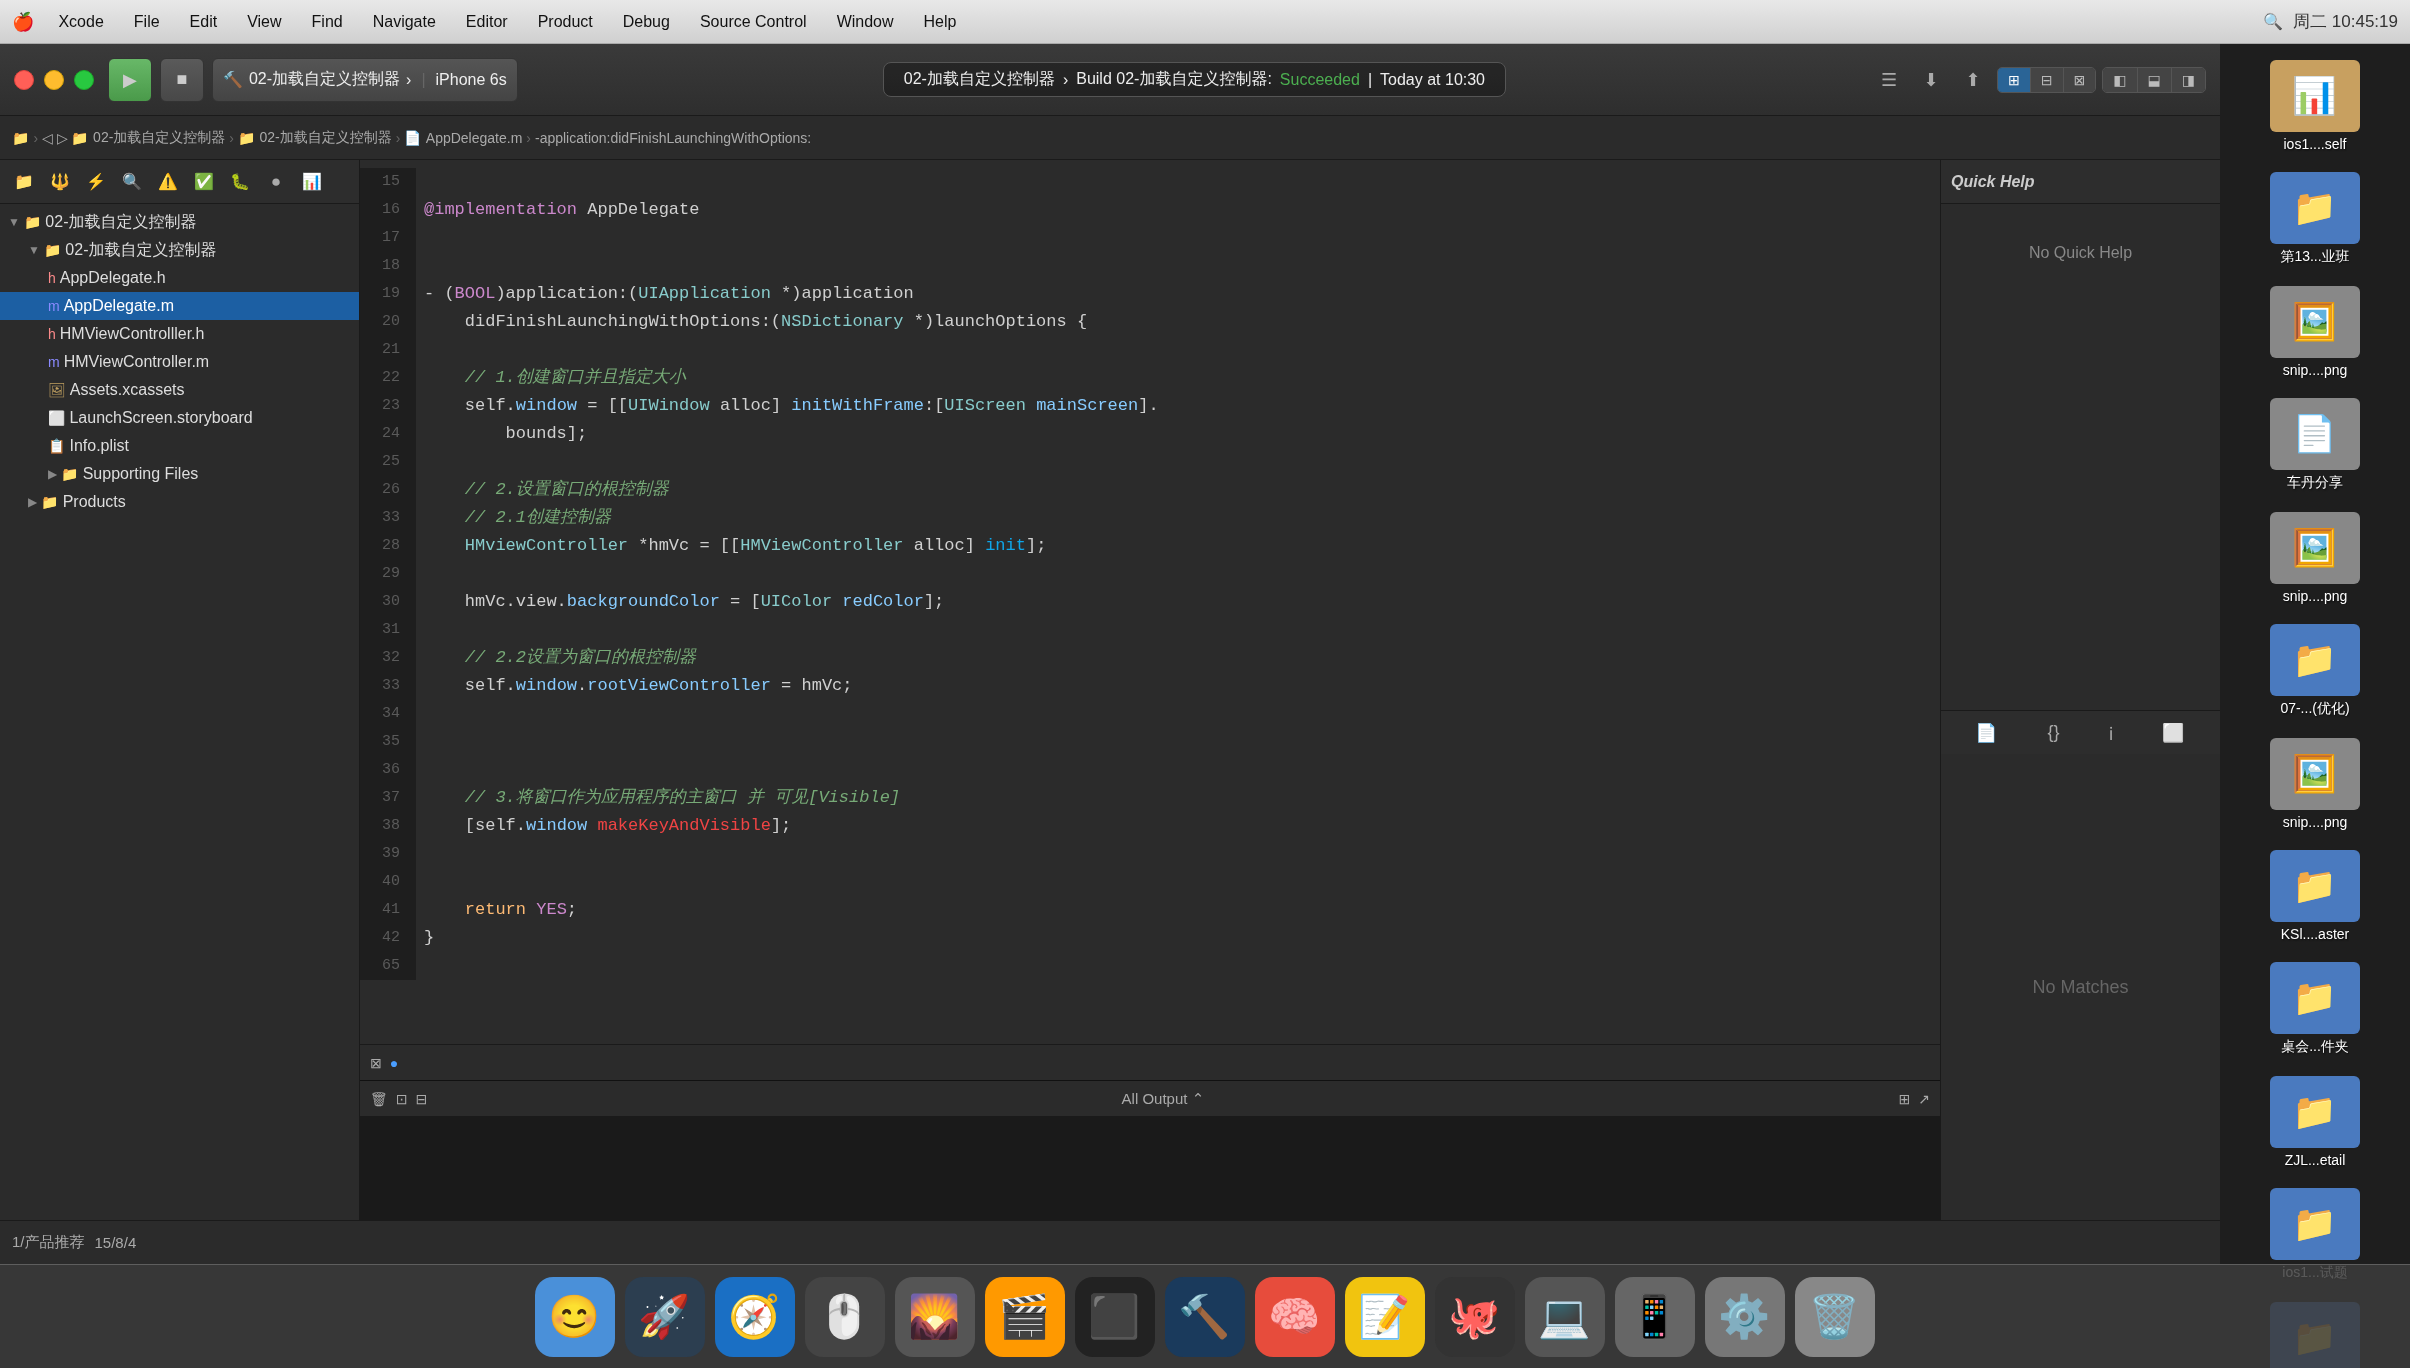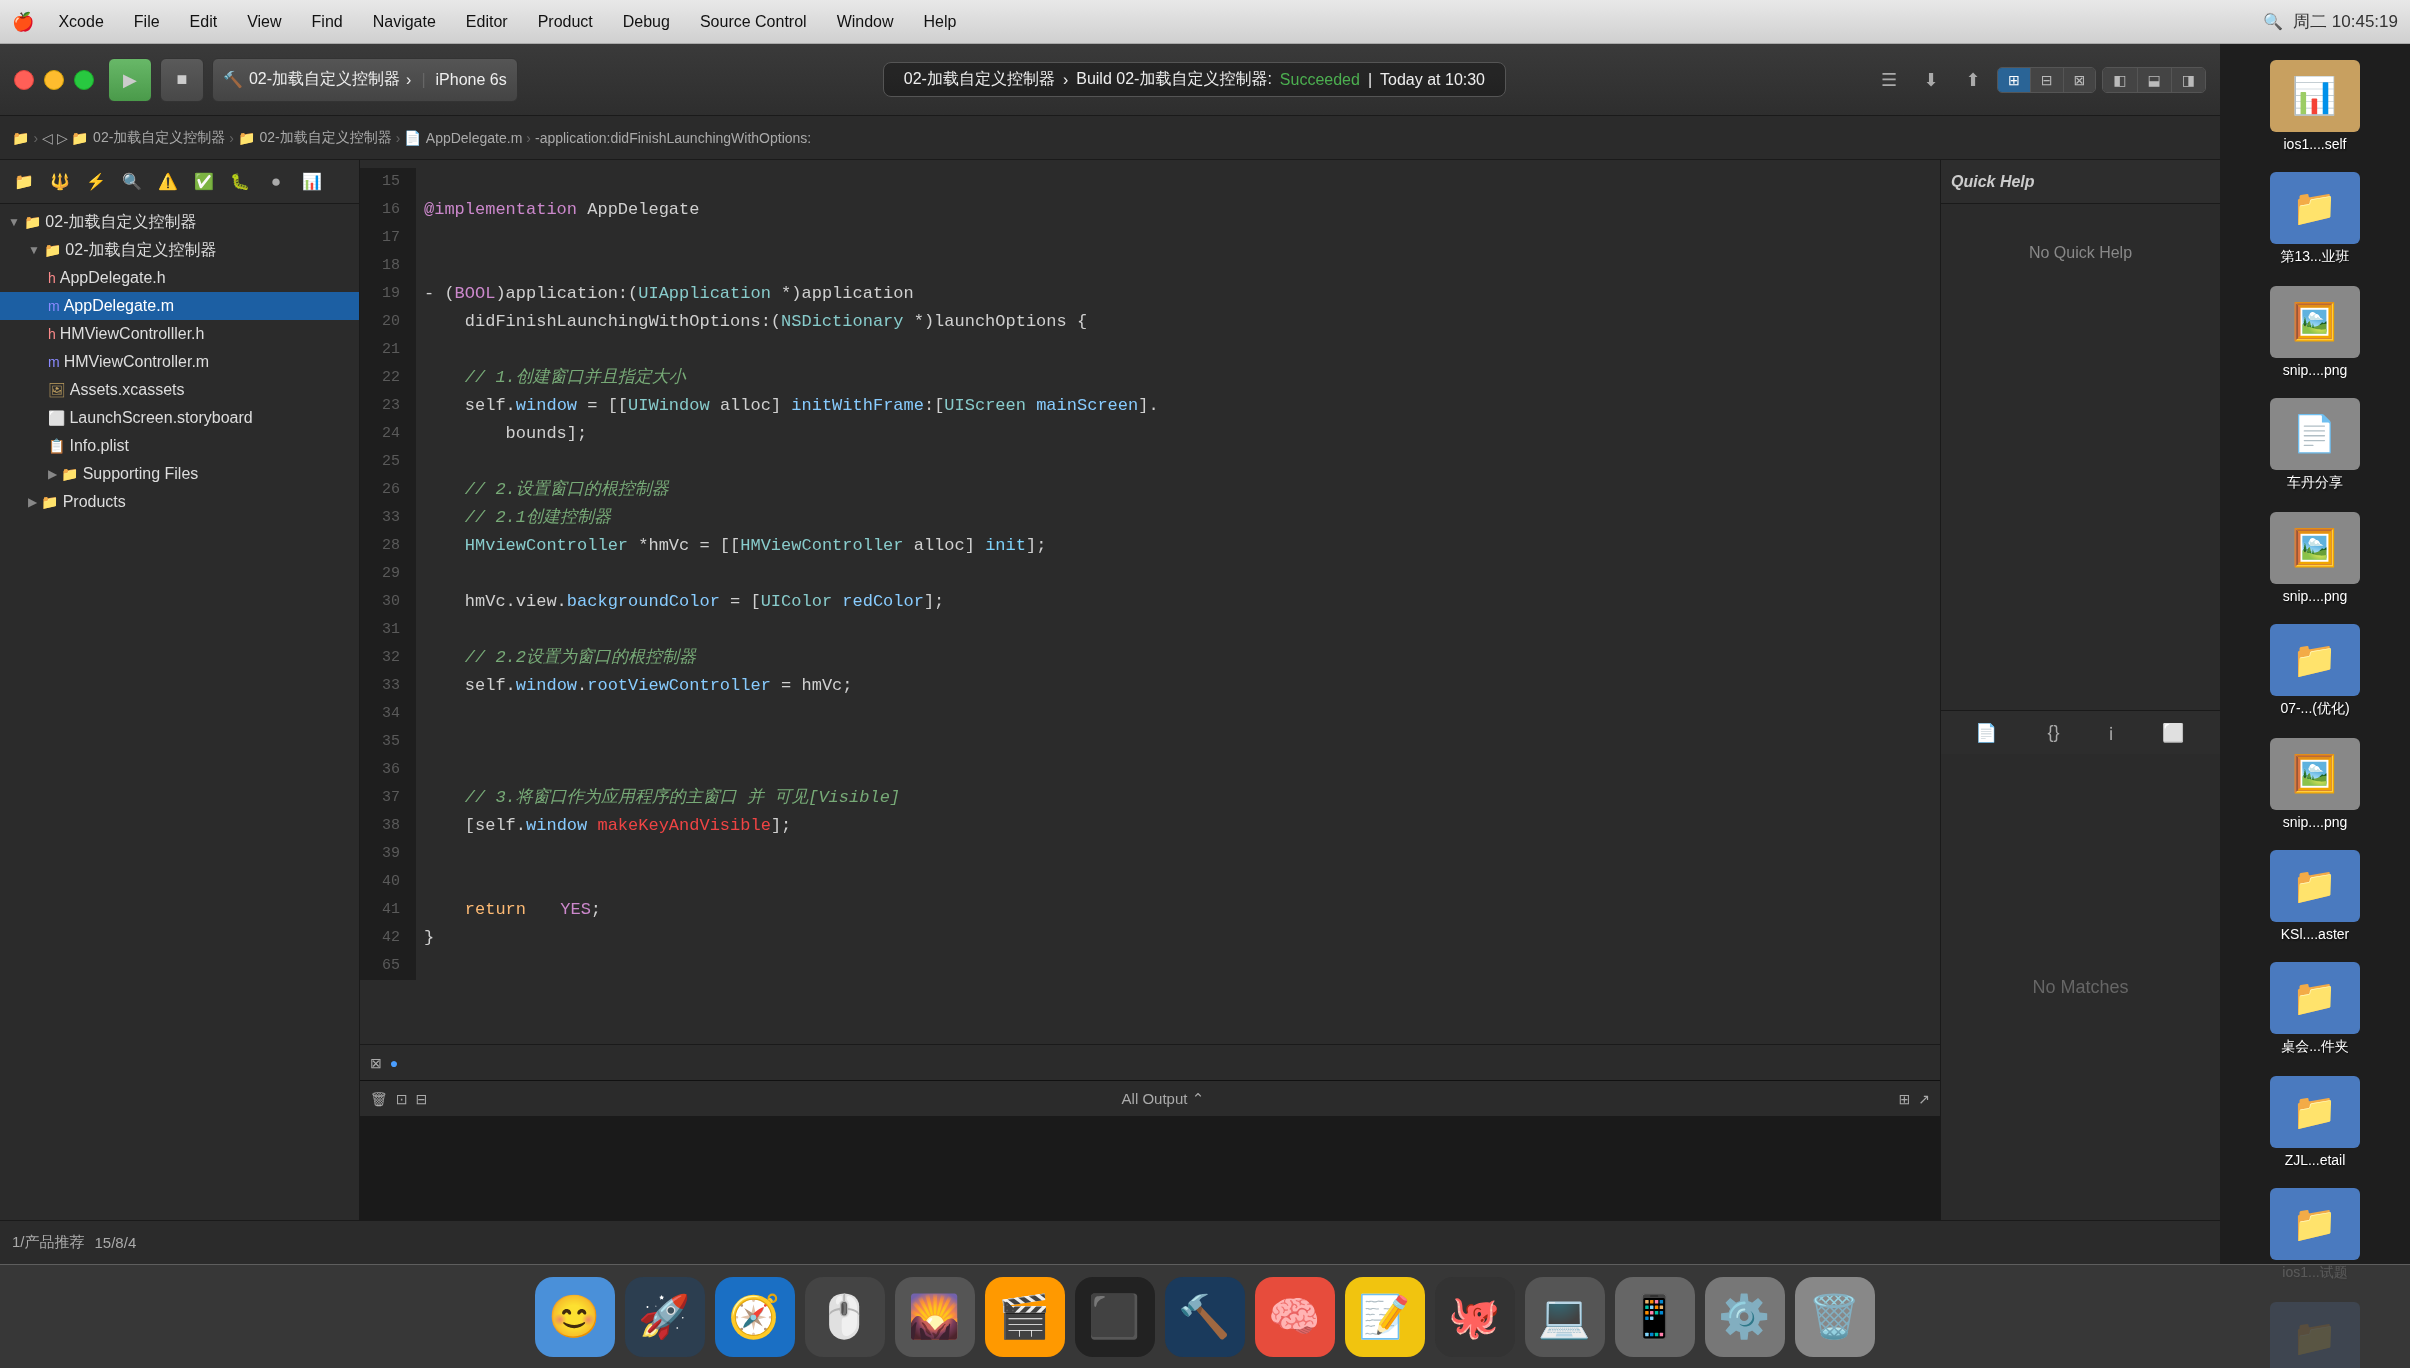--- a/index.html
+++ b/index.html
@@ -680,21 +680,21 @@
             <div class="code-line">
               <div class="line-num">26</div>
               <div class="line-content"><span style="color: rgb(119, 170, 119); font-style: italic;">    // 2.设置窗口的根控制器</span></div>
             </div>
             <div class="code-line">
               <div class="line-num">33</div>
               <div class="line-content"><span style="color: rgb(119, 170, 119); font-style: italic;">    // 2.1创建控制器</span></div>
             </div>
             <div class="code-line">
               <div class="line-num">28</div>
-              <div class="line-content"><span style="color: rgb(136, 204, 204);">    HMviewController</span><span style="color: rgb(208, 208, 208);"> *hmVc = [[</span><span style="color: rgb(136, 204, 204);">HMViewController</span><span style="color: rgb(208, 208, 208);"> alloc] </span><span style="color: #7dd3fc;">init</span><span style="color: rgb(208, 208, 208);">];</span></div>
+              <div class="line-content"><span style="color: rgb(136, 204, 204);">    HMviewController</span><span style="color: rgb(208, 208, 208);"> *hmVc = [[</span><span style="color: rgb(136, 204, 204);">HMViewController</span><span style="color: rgb(208, 208, 208);"> alloc] </span><span style="color: #0ea5e9;">init</span><span style="color: rgb(208, 208, 208);">];</span></div>
             </div>
             <div class="code-line">
               <div class="line-num">29</div>
               <div class="line-content"> </div>
             </div>
             <div class="code-line">
               <div class="line-num">30</div>
               <div class="line-content"><span style="color: rgb(208, 208, 208);">    hmVc.view.</span><span style="color: rgb(136, 204, 255);">backgroundColor</span><span style="color: rgb(208, 208, 208);"> = [</span><span style="color: rgb(136, 204, 204);">UIColor</span><span style="color: rgb(208, 208, 208);"> </span><span style="color: rgb(136, 204, 255);">redColor</span><span style="color: rgb(208, 208, 208);">];</span></div>
             </div>
             <div class="code-line">
@@ -732,21 +732,21 @@
             <div class="code-line">
               <div class="line-num">39</div>
               <div class="line-content"> </div>
             </div>
             <div class="code-line">
               <div class="line-num">40</div>
               <div class="line-content"> </div>
             </div>
             <div class="code-line">
               <div class="line-num">41</div>
-              <div class="line-content"><span style="color: rgb(208, 208, 208);">    </span><span style="color: #fdba74;">return</span><span style="color: rgb(208, 208, 208);"> </span><span style="color: rgb(204, 136, 204); margin-left: 24px;">YES</span><span style="color: rgb(208, 208, 208);">;</span></div>
+              <div class="line-content"><span style="color: rgb(208, 208, 208);">    </span><span style="color: #fdba74;">return</span><span style="color: rgb(208, 208, 208);"> </span><span style="color: rgb(204, 136, 204);">YES</span><span style="color: rgb(208, 208, 208);">;</span></div>
             </div>
             <div class="code-line">
               <div class="line-num">42</div>
               <div class="line-content"><span style="color: rgb(208, 208, 208);">}</span></div>
             </div>
             <div class="code-line">
               <div class="line-num">65</div>
               <div class="line-content"> </div>
             </div>
           </div>

